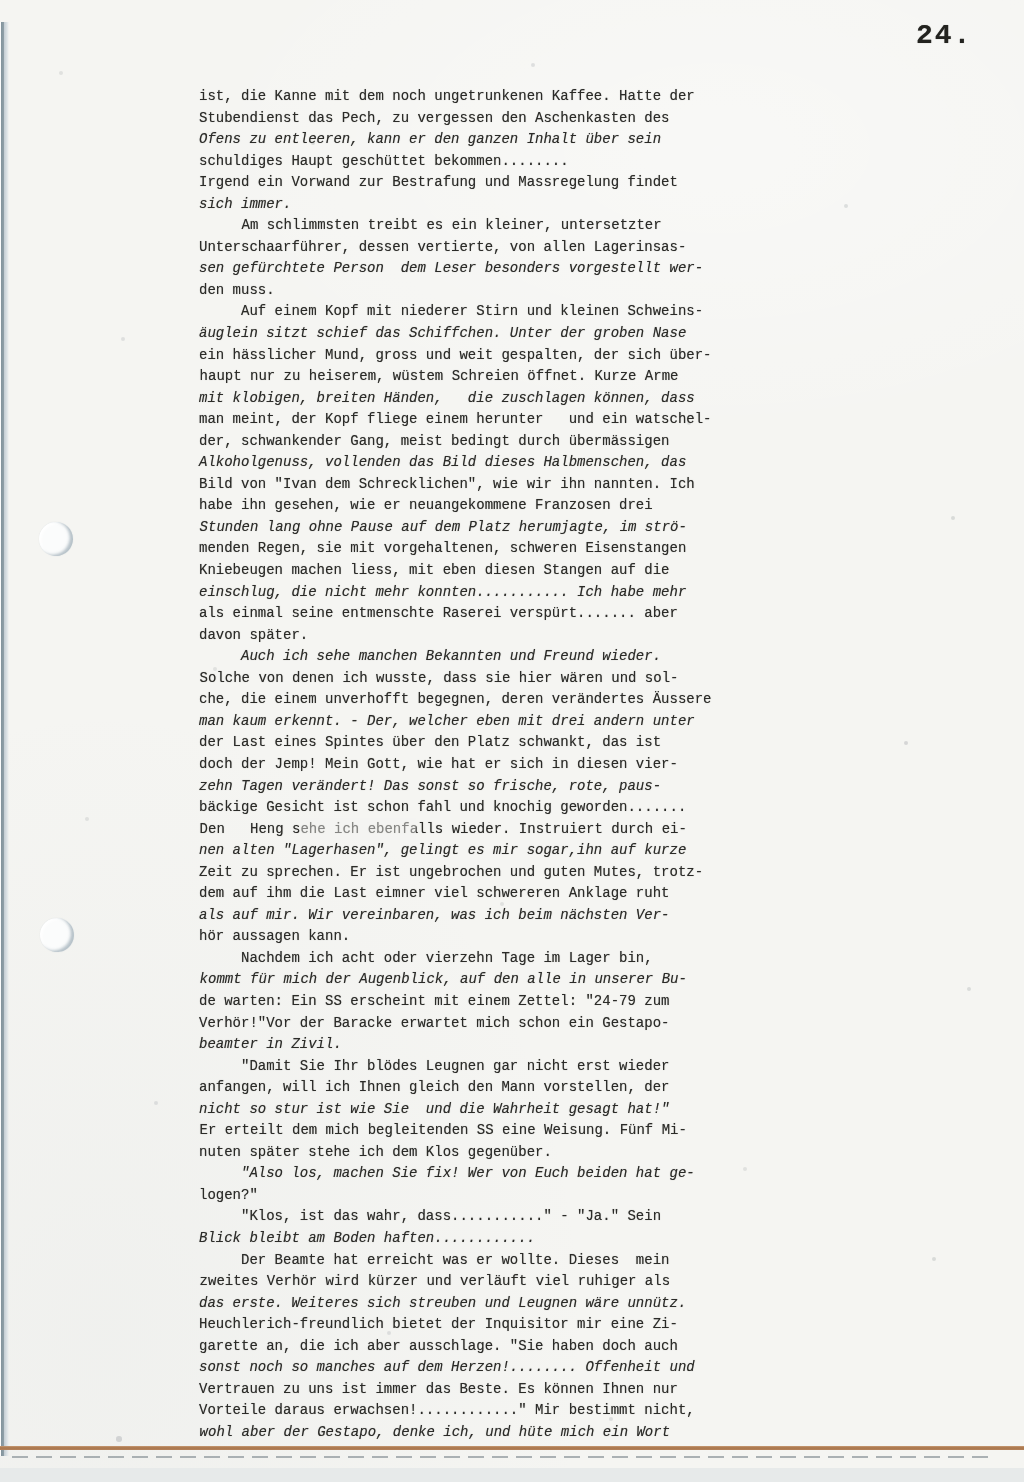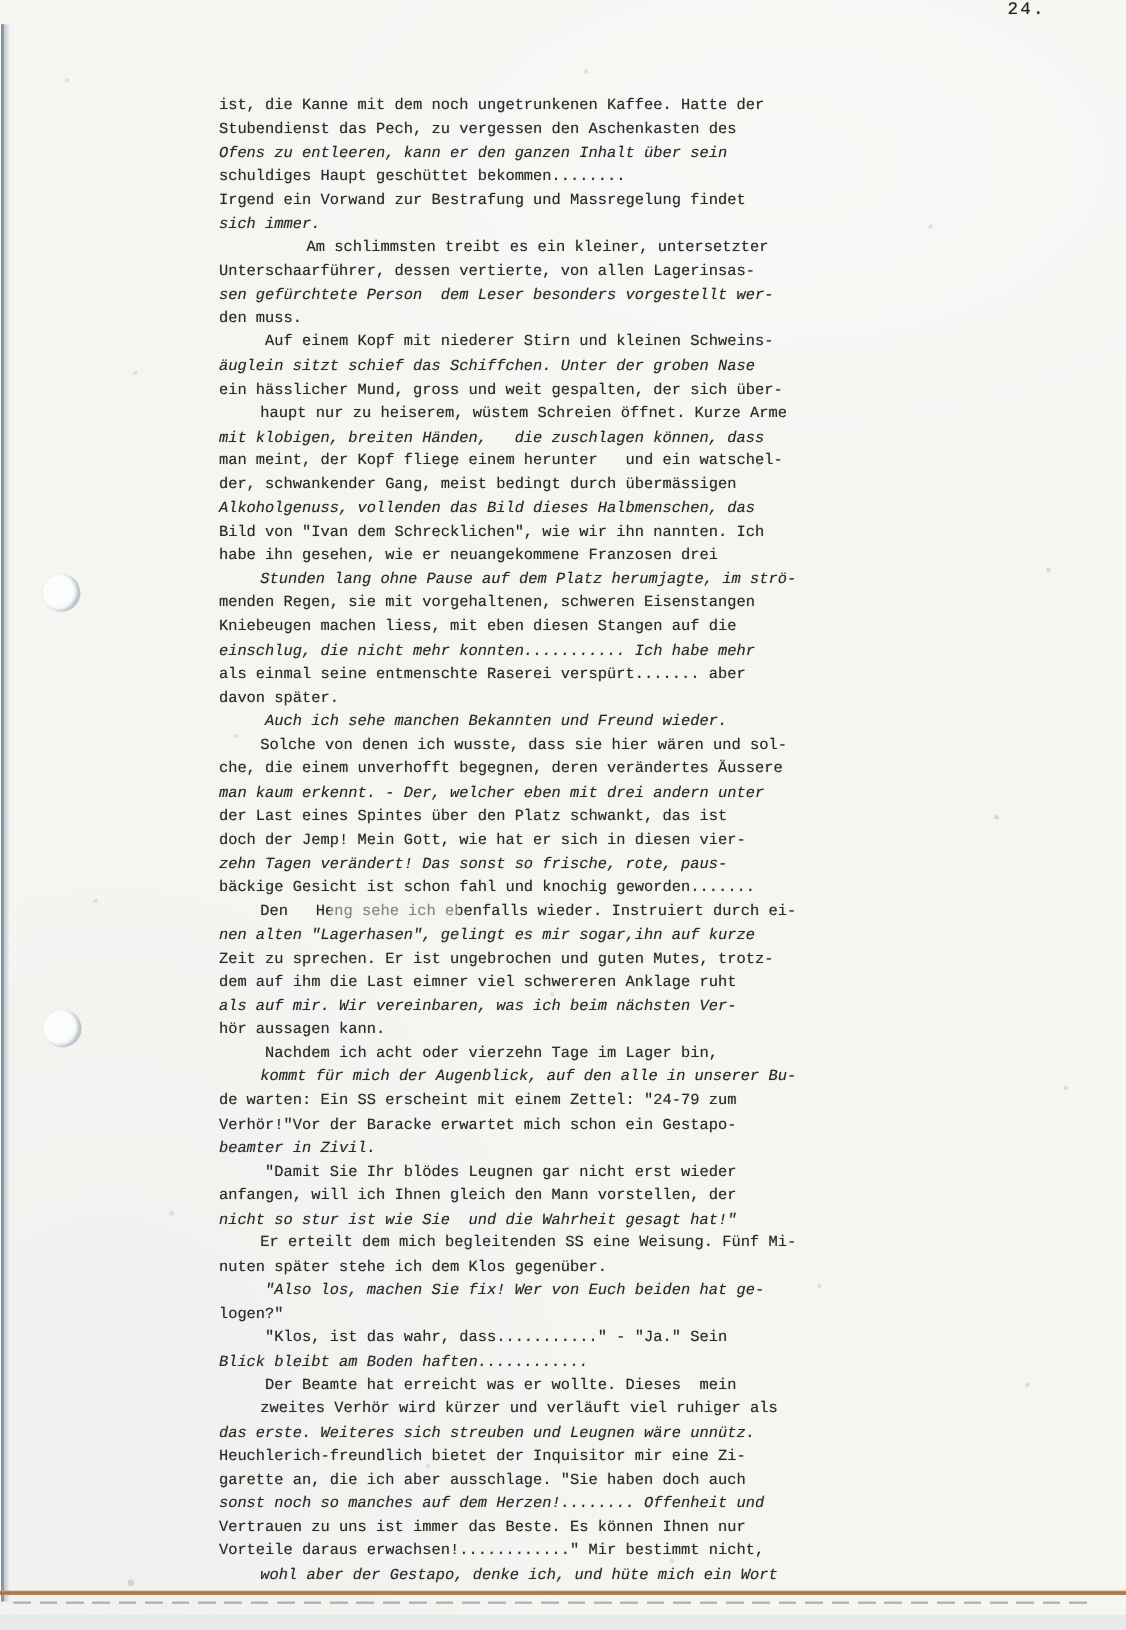--- a/index.html
+++ b/index.html
@@ -18,36 +18,36 @@
   
   .edge-left{
     position:absolute;left:0;top:22px;width:9px;height:1434px;
     background:linear-gradient(to right,
       #fbfcfc 0px,#fbfcfc 1px,
       #82939c 1px,#90a0a8 4px,
       #c3ccd2 4px,#dde3e6 7px,
       rgba(245,245,242,0) 9px);
   }
   .page-number{
-    position:absolute;left:916px;top:0;
-    font-size:16px;font-weight:normal;letter-spacing:2px;
+    position:absolute;left:916px;top:20px;
+    font-size:28px;font-weight:bold;letter-spacing:2px;
     color:#23231f;
     text-shadow:0 0 .8px rgba(35,35,31,.55);
   }
   .text-block{
     position:absolute;left:199px;top:86px;width:790px;
     font-size:14px;line-height:21.55px;
     color:#2b2b28;
     white-space:pre;
     text-shadow:0 0 .8px rgba(43,43,40,.5);
   }
   .text-block .tline{height:21.55px;}
   
   .text-block .tline:nth-child(3n){transform:translateY(.4px);font-style:italic;}
-  .text-block .tline:nth-child(7n){transform:translateX(.6px);margin-left:37px;}
+  .text-block .tline:nth-child(7n){transform:translateX(.6px);}
   
   .fade{position:absolute;pointer-events:none;}
   .fade-right-arm{
     left:900px;top:366px;width:124px;height:66px;
     background:linear-gradient(to right,rgba(245,245,242,0) 0%,rgba(245,245,242,.75) 55%,#f5f5f2 95%);
   }
   .fade-right-aussere{
     left:928px;top:689px;width:96px;height:23px;
     background:linear-gradient(to right,rgba(245,245,242,0) 0%,rgba(245,245,242,.8) 70%,#f5f5f2 100%);
   }

